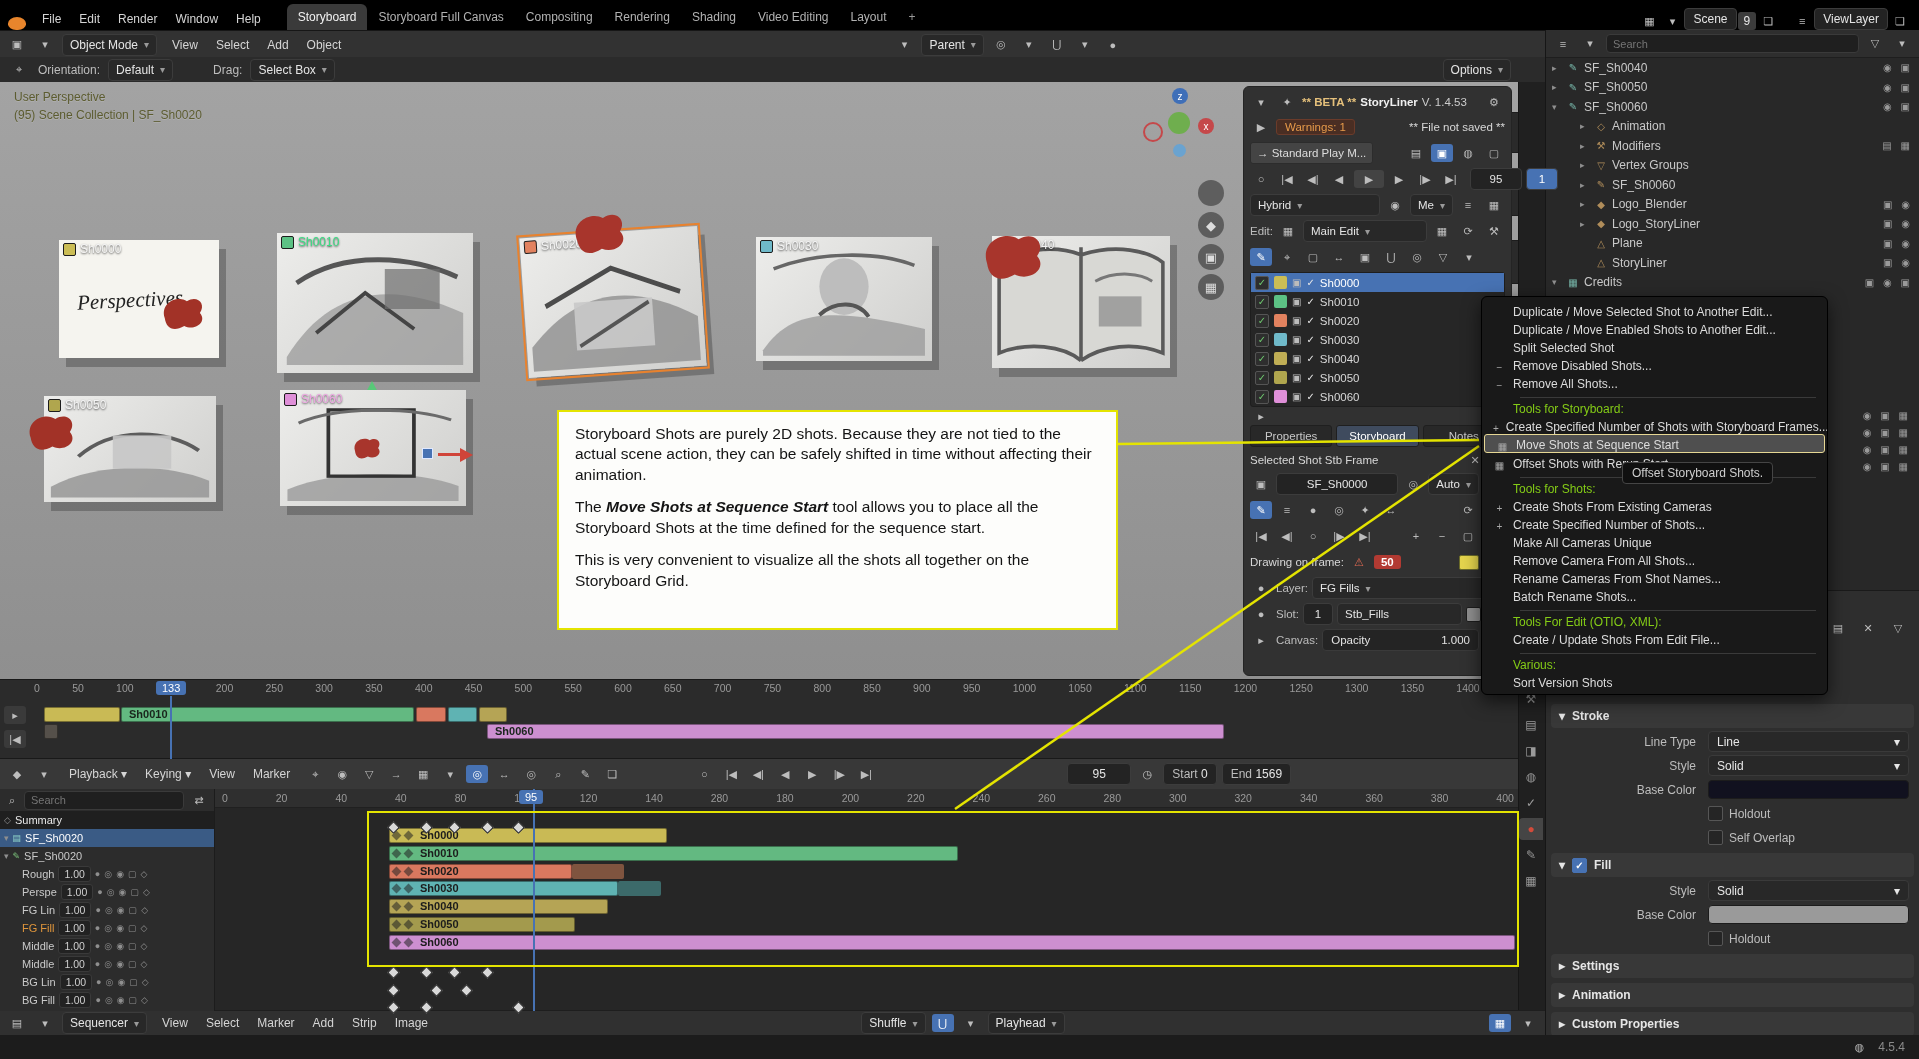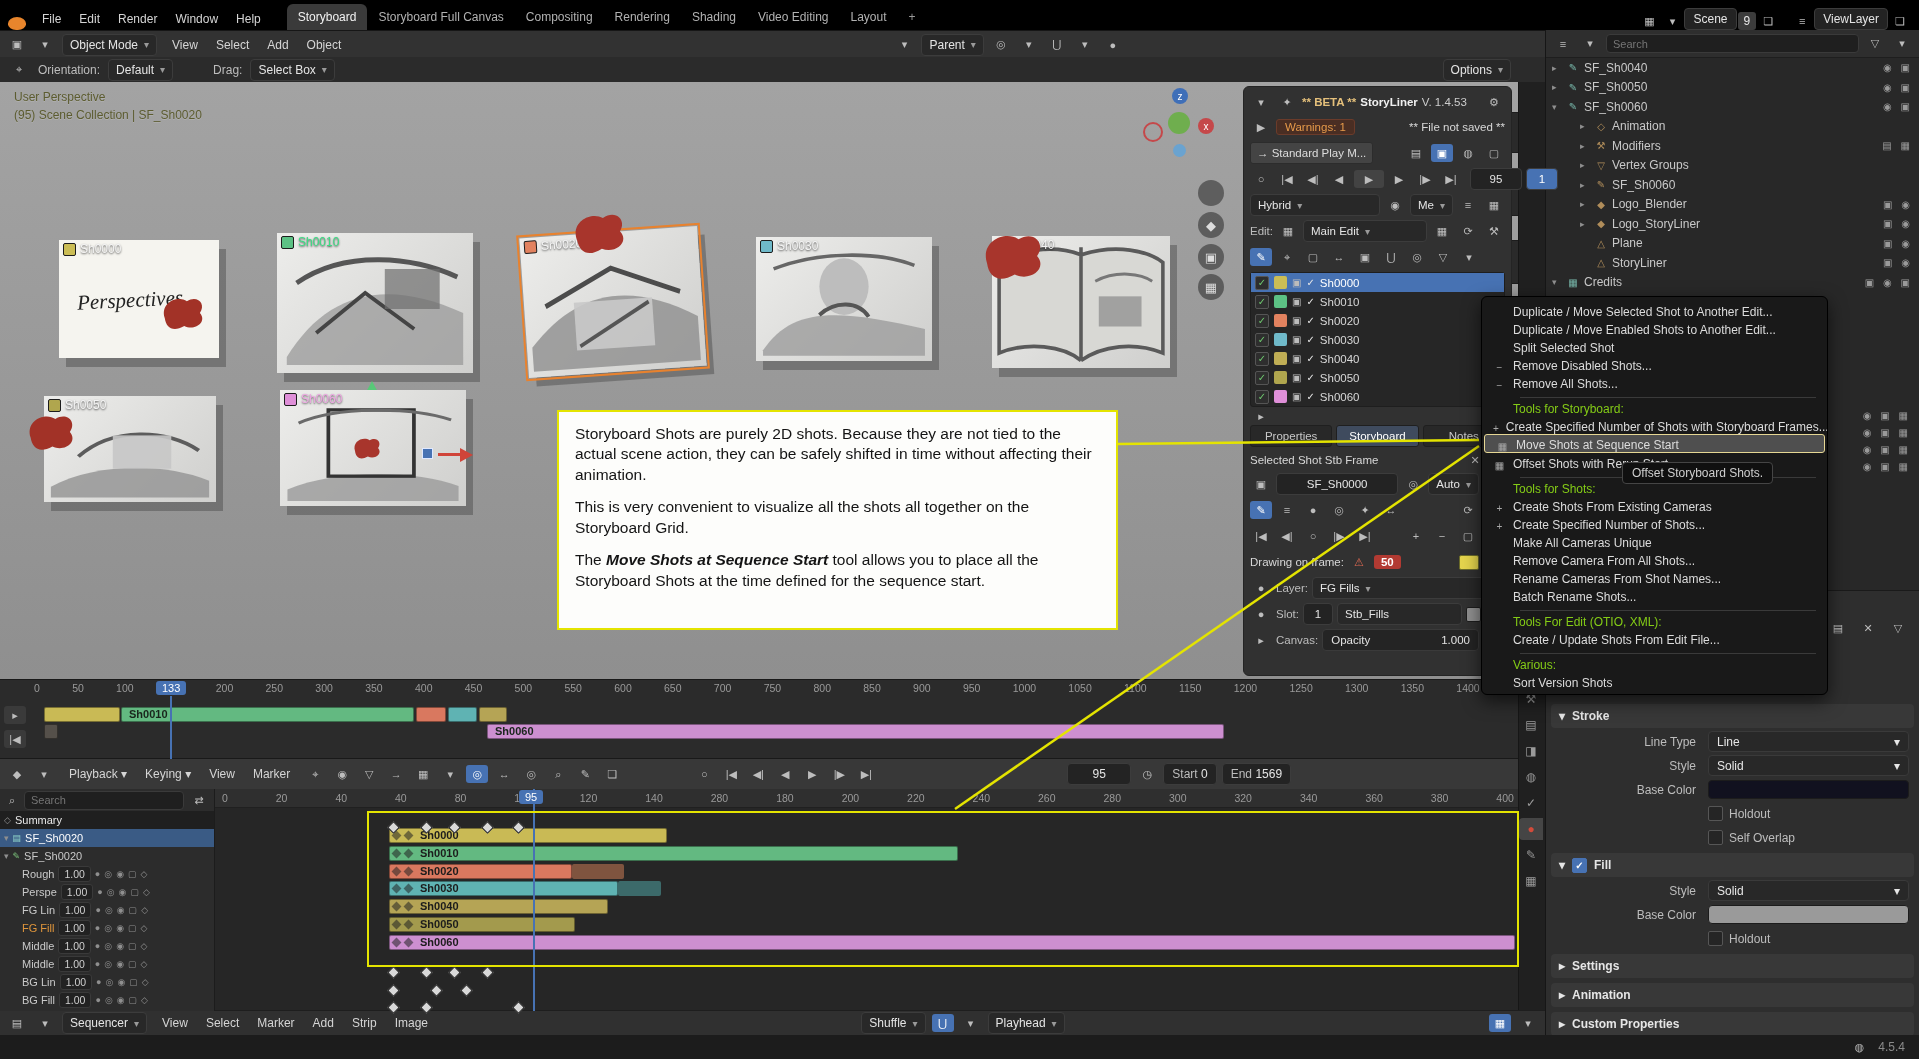--- a/index.html
+++ b/index.html
@@ -1084,22 +1084,22 @@
     <span class="ib">▾</span>
   </div>
 
   <div id="status">
     <span class="ib">◍</span>
     <span>4.5.4</span>
   </div>
 
   <div id="annot">
     <p><span>Storyboard Shots are purely 2D shots. Because they are not tied to the actual scene action, they can be safely shifted in time without affecting their animation.</span></p>
+    <p><span>The </span><span class="em">Move Shots at Sequence Start</span><span> tool allows you to place all the Storyboard Shots at the time defined for the sequence start.</span></p>
     <p><span>This is very convenient to visualize all the shots all together on the Storyboard Grid.</span></p>
-    <p><span>The </span><span class="em">Move Shots at Sequence Start</span><span> tool allows you to place all the Storyboard Shots at the time defined for the sequence start.</span></p>
   </div>
 
   <svg class="lines" width="1919" height="1059">
     <line x1="1118" y1="444" x2="1479" y2="440" stroke="#e4e400" stroke-width="2.5"></line>
     <line x1="1479" y1="446" x2="955" y2="809" stroke="#e4e400" stroke-width="2.5"></line>
   </svg>
 
   <div id="cmenu">
 
       <div class="cm-row">

